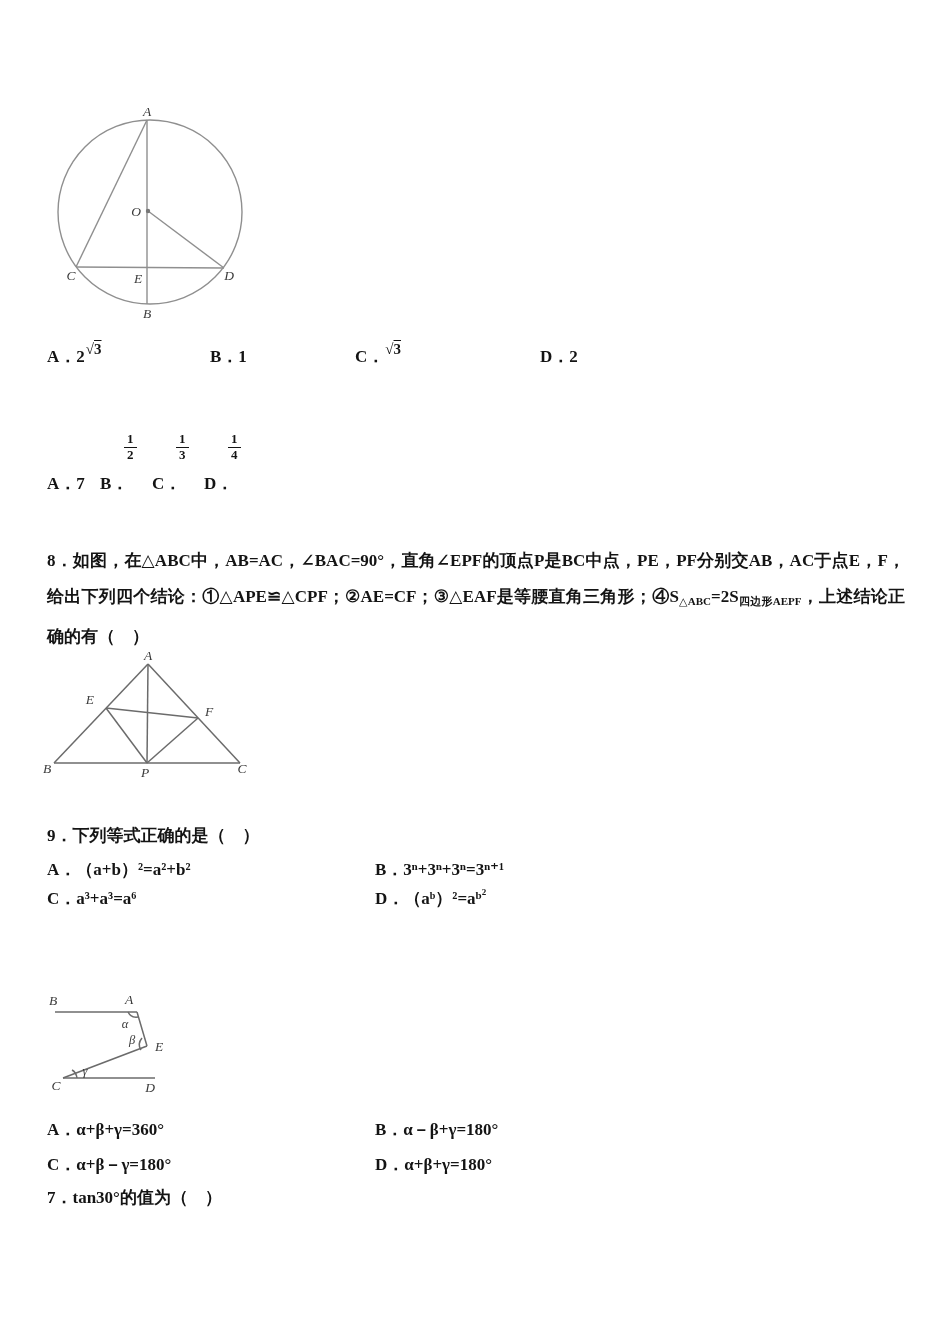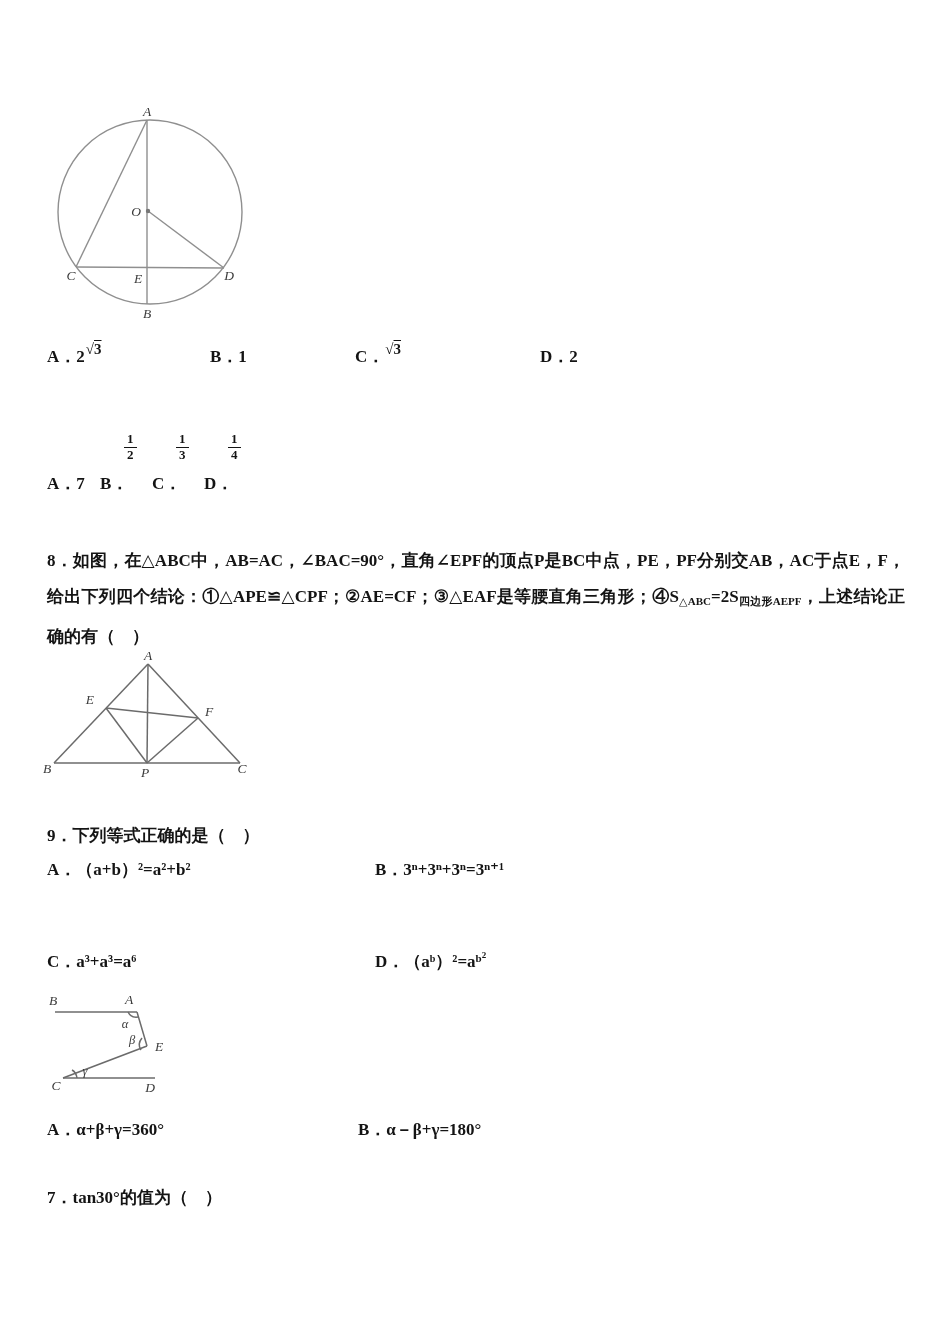--- a/index.html
+++ b/index.html
@@ -99,21 +99,21 @@
     <text x="103" y="127" text-anchor="middle">P</text>
     <text x="200" y="123" text-anchor="middle">C</text>
   </svg>
 
 
   <div class="line" style="top:824px">9．下列等式正确的是（　）</div>
   <div class="row" style="top:858px">
     <span class="opt" style="left:47px">A．（a+b）²=a²+b²</span>
     <span class="opt" style="left:375px">B．3ⁿ+3ⁿ+3ⁿ=3ⁿ⁺¹</span>
   </div>
-  <div class="row" style="top:950px">
+  <div class="row" style="top:887px">
     <span class="opt" style="left:47px">C．a³+a³=a⁶</span>
     <span class="opt" style="left:375px"><span>D．（aᵇ）²=a</span><sup class="s1">b</sup><sup class="s2">2</sup></span>
   </div>
 
 
   <svg class="fig" style="left:45px;top:988px" width="165" height="108" viewBox="0 0 165 108">
     <g class="lines2">
       <line x1="10" y1="24" x2="92" y2="24"></line>
       <line x1="92" y1="24" x2="102" y2="58"></line>
       <line x1="102" y1="58" x2="18" y2="90"></line>
@@ -127,18 +127,22 @@
     <text class="greek" x="80" y="40" text-anchor="middle">α</text>
     <text class="greek" x="87" y="56" text-anchor="middle">β</text>
     <text x="110" y="63" text-anchor="start">E</text>
     <text class="greek" x="40" y="87" text-anchor="middle">γ</text>
     <text x="11" y="102" text-anchor="middle">C</text>
     <text x="105" y="104" text-anchor="middle">D</text>
   </svg>
 
   <div class="row" style="top:1118px">
     <span class="opt" style="left:47px">A．α+β+γ=360°</span>
-    <span class="opt" style="left:358px">B．α－β+γ=180°</span>
+    <span class="opt" style="left:375px">B．α－β+γ=180°</span>
+  </div>
+  <div class="row" style="top:1153px">
+    <span class="opt" style="left:47px">C．α+β－γ=180°</span>
+    <span class="opt" style="left:375px">D．α+β+γ=180°</span>
   </div>
 
   <div class="line" style="top:1186px">7．tan30°的值为（　）</div>
 
 </div>
 
 </body></html>

